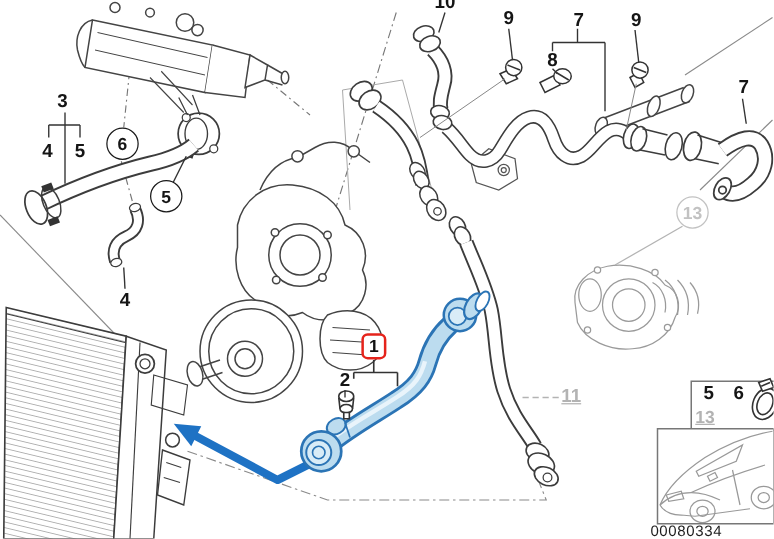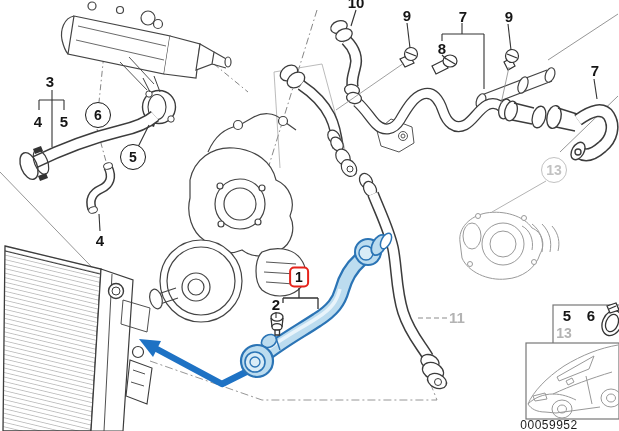--- a/index.html
+++ b/index.html
@@ -1,21 +1,21 @@
 <!DOCTYPE html>
 <html><head>
 <meta charset="utf-8">
 <style>
   html,body{margin:0;padding:0;background:#fff;}
   .stage{position:relative;width:619px;height:431px;background:#fff;overflow:hidden;
          font-family:"Liberation Sans",sans-serif;}
   .stage svg{position:absolute;left:0;top:0;}
   .lbl{position:absolute;transform:translate(-50%,-50%);font:bold 15px "Liberation Sans",sans-serif;
        color:#151515;white-space:nowrap;line-height:1;}
-  .lbl.gray{color:#b3b3b3;}
+  .lbl.gray{color:#b3b3b3;text-decoration:underline;}
   .lbl.sm{font-size:14px;}
   .ccall{position:absolute;transform:translate(-50%,-50%);width:26px;height:26px;border:1.7px solid #1a1a1a;
          border-radius:50%;background:#fff;display:flex;align-items:center;justify-content:center;
          font:bold 14px "Liberation Sans",sans-serif;color:#151515;box-sizing:border-box;}
   .ccall.gray{border-color:#c2c2c2;color:#c2c2c2;background:#fff;}
   .redbox{position:absolute;transform:translate(-50%,-50%);border:2.5px solid #e5231b;border-radius:5px;
           background:#fff;padding:1px 4px;font:bold 14px "Liberation Sans",sans-serif;color:#111;line-height:15px;}
   .pnum{position:absolute;transform:translate(-50%,-50%);font:12px "Liberation Sans",sans-serif;
         color:#1c1c1c;letter-spacing:.5px;}
 </style>
@@ -297,14 +297,14 @@
   <div class="lbl" style="left:595px;top:70px">7</div>
   <div class="ccall gray" style="left:554px;top:170px">13</div>
   <div class="redbox" style="left:299px;top:277px">1</div>
   <div class="lbl" style="left:276px;top:304px">2</div>
   <div class="lbl gray" style="left:457px;top:317px">11</div>
 
   <div class="lbl" style="left:567px;top:315px">5</div>
   <div class="lbl" style="left:591px;top:315px">6</div>
   <div class="lbl gray sm" style="left:564px;top:333px">13</div>
 
-  <div class="pnum" style="left:549px;top:425px">00059952</div>
+  <div class="pnum" style="left:549px;top:425px">00080334</div>
 </div>
 
 </body></html>

